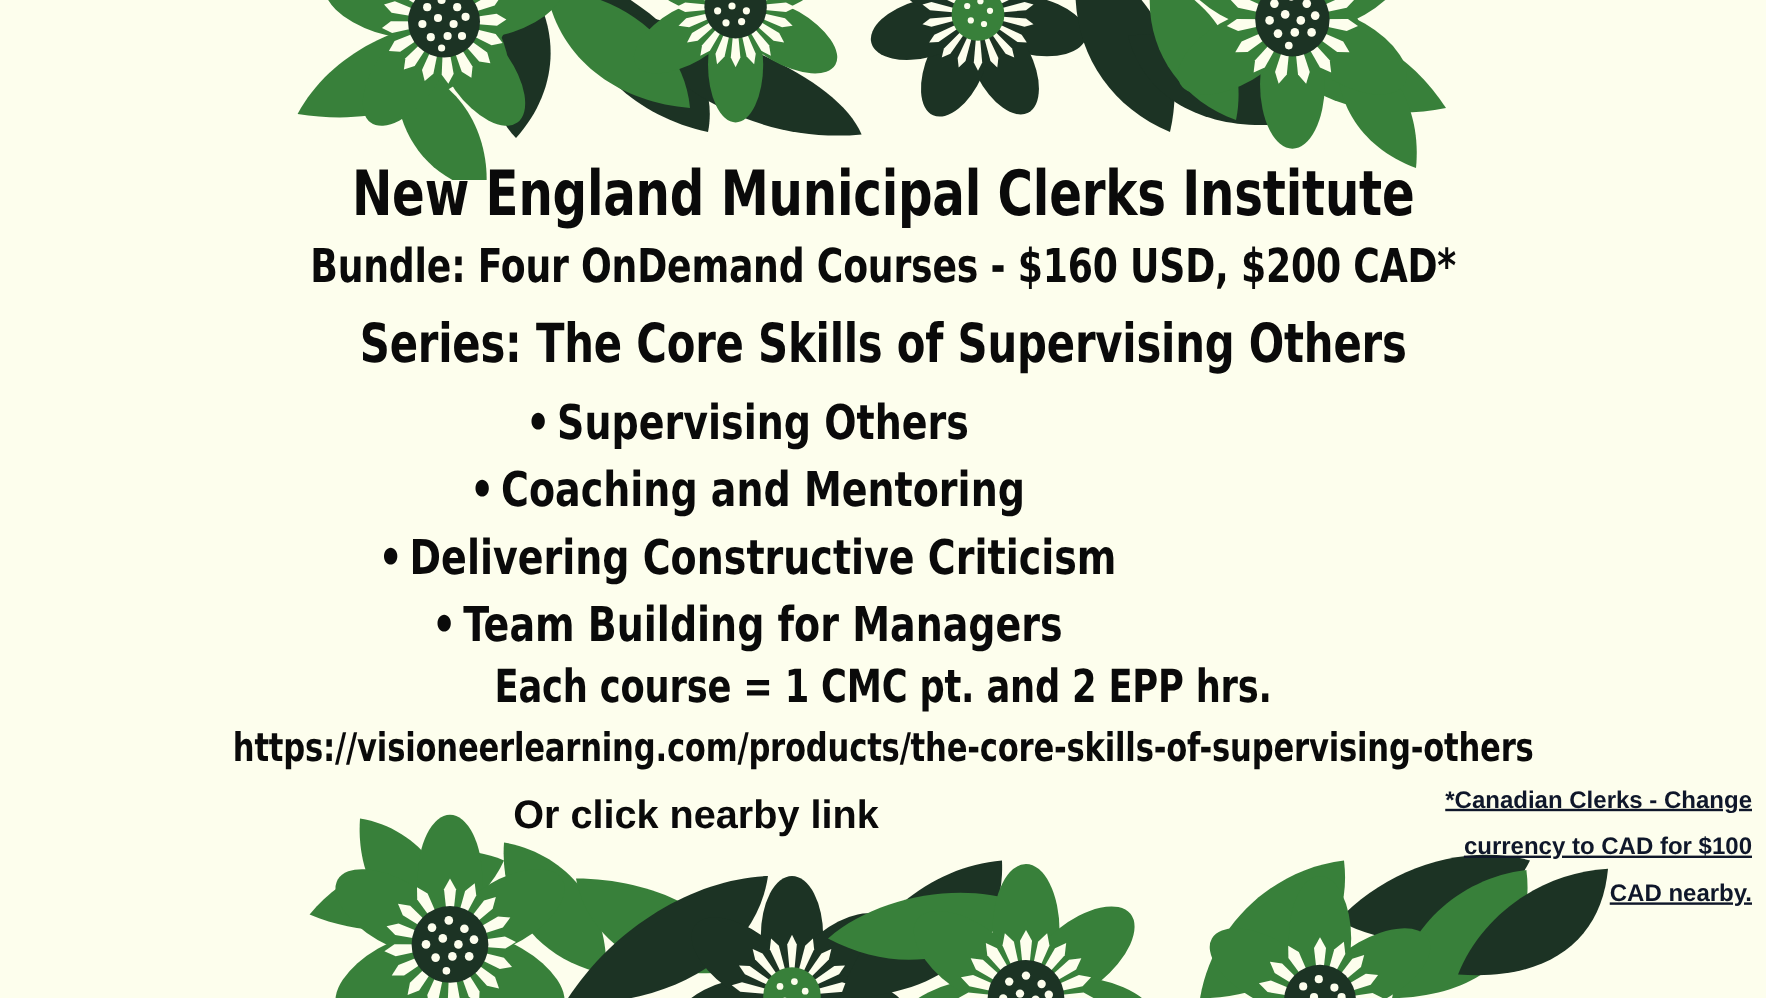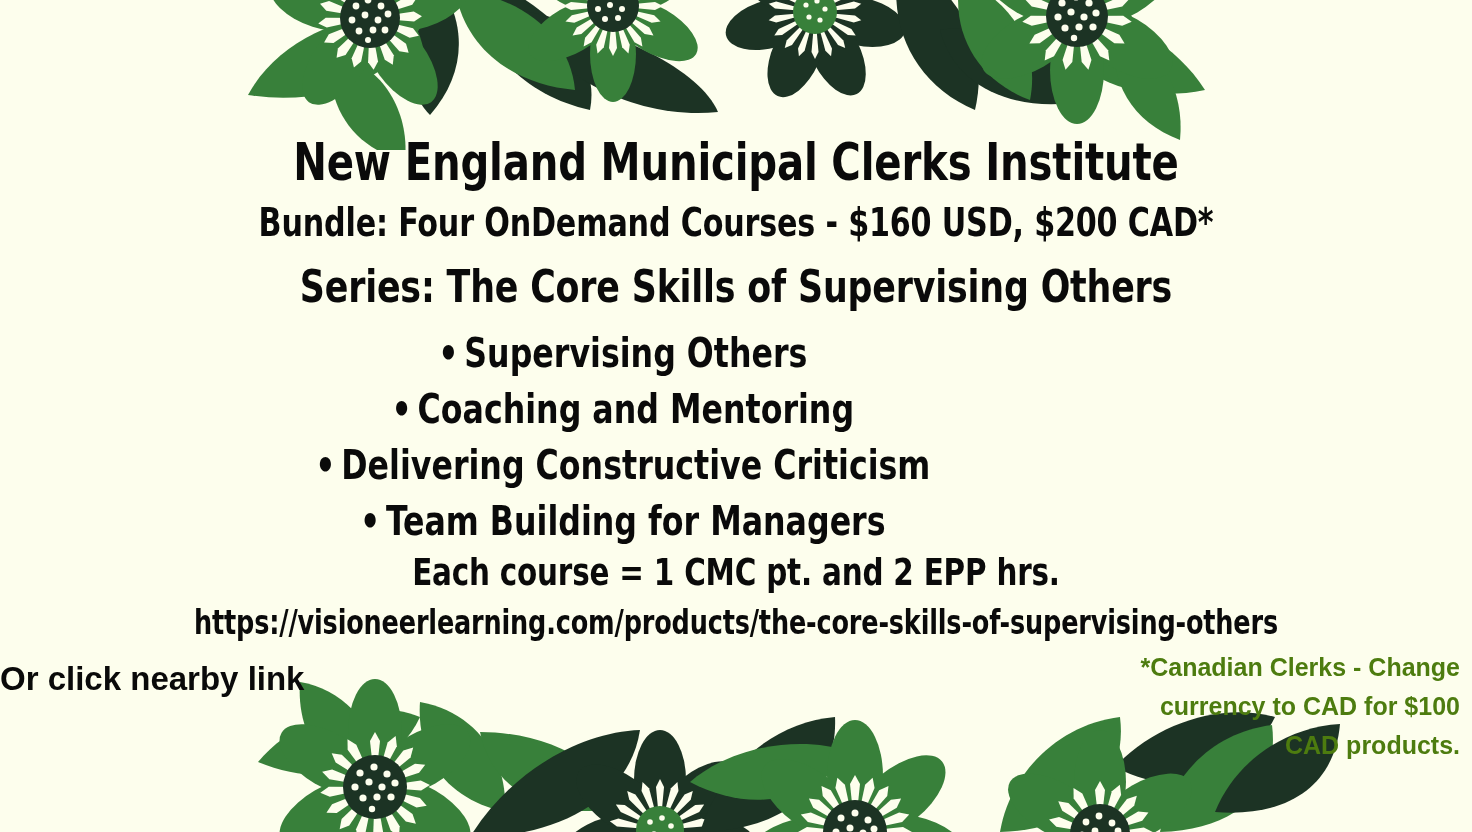--- a/index.html
+++ b/index.html
@@ -92,38 +92,40 @@
   }
 
   #cmc-note        { top: 553px; font-size: 38px; }
   #product-url     { top: 606px; font-size: 33px; }
 
   #click-note {
     position: absolute;
     left: 0;
     top: 660px;
     width: 1160px;
+    text-align: center;
     font-family: "Liberation Sans", sans-serif;
     font-weight: 700;
     font-size: 33px;
     color: #0a0a0a;
     white-space: nowrap;
   }
 
   #canada-note {
     position: absolute;
     right: 12px;
     top: 648px;
     width: 420px;
     text-align: right;
     font-family: "Liberation Sans", sans-serif;
     font-weight: 700;
-    font-size: 25px;
+    font-size: 20px;
     line-height: 39px;
-    color: #4d7c0f;
+    color: #0f172a;
+    text-decoration: underline;
   }
   #canada-note div { white-space: nowrap; }
 </style>
 </head>
 <body>
 
 <div id="flyer">
 
   <div class="floral" id="floral-top">
     <svg width="1472" height="150" viewBox="0 0 1472 150" xmlns="http://www.w3.org/2000/svg" aria-hidden="true">
@@ -539,17 +541,17 @@
 
     <div class="tline cond" id="cmc-note">Each course = 1 CMC pt. and 2 EPP hrs.</div>
 
     <div class="tline cond" id="product-url">https://visioneerlearning.com/products/the-core-skills-of-supervising-others</div>
 
     <div id="click-note">Or click nearby link</div>
 
     <div id="canada-note">
       <div>*Canadian Clerks - Change</div>
       <div>currency to CAD for $100</div>
-      <div>CAD products.</div>
+      <div>CAD nearby.</div>
     </div>
 
   </div>
 </div>
 
 </body></html>

